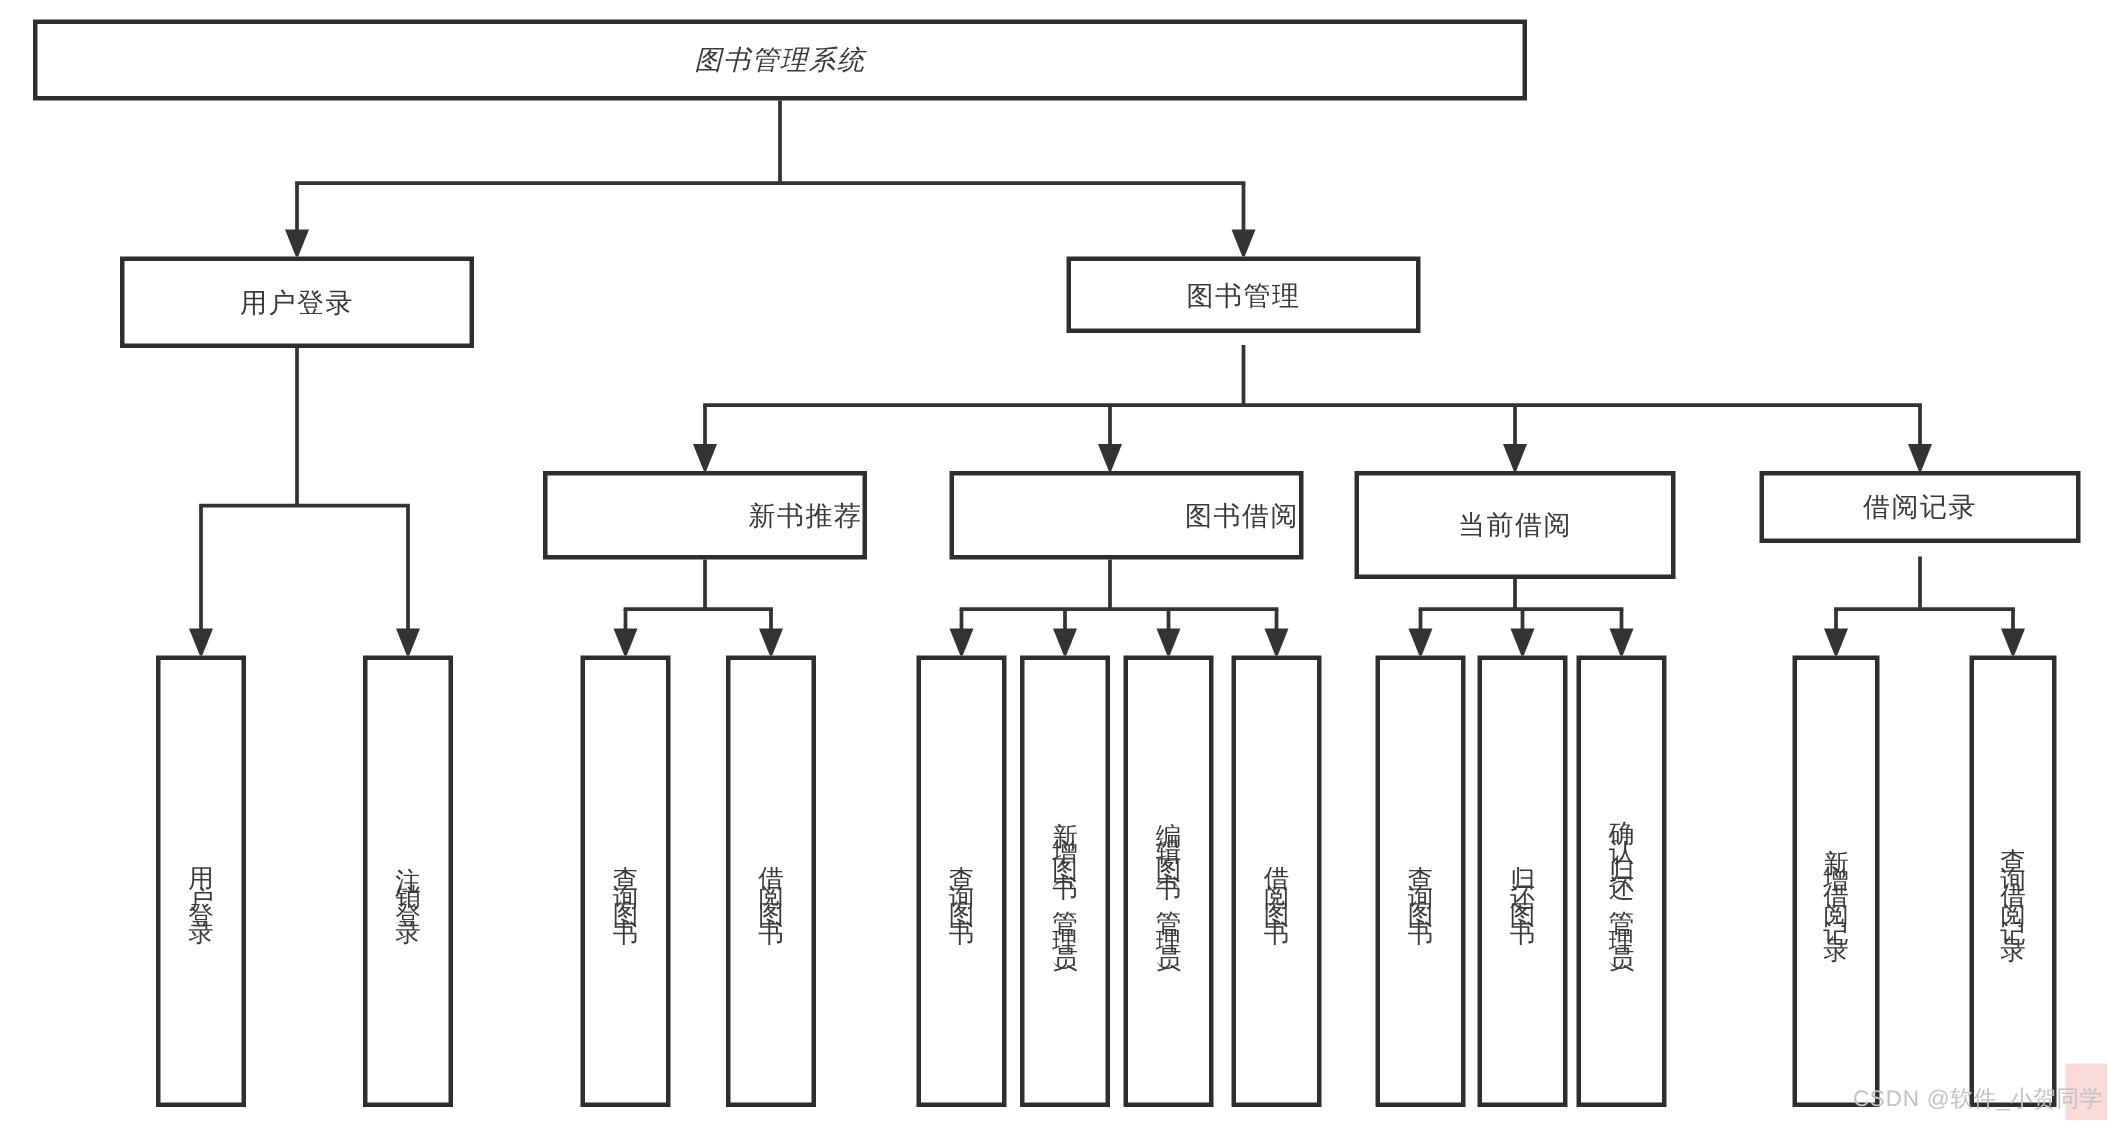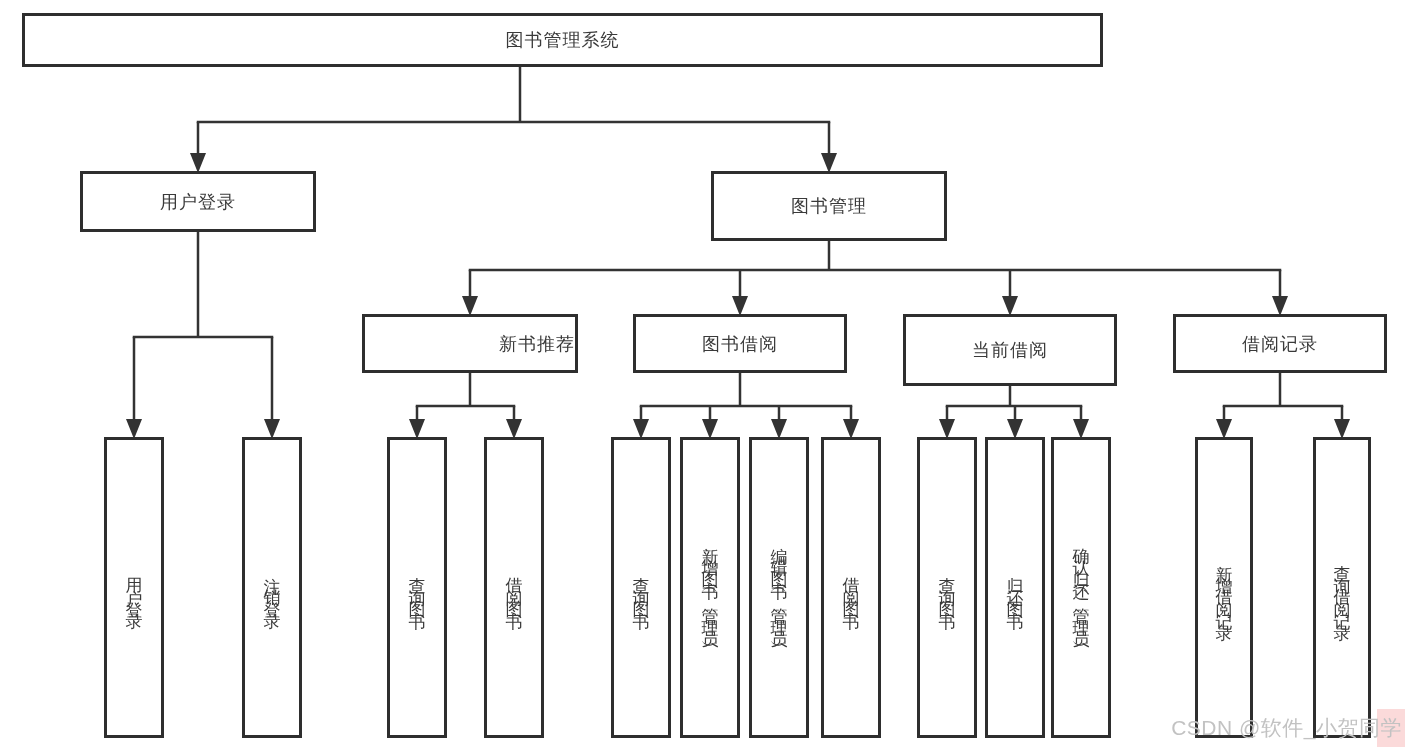--- a/index.html
+++ b/index.html
@@ -32,21 +32,21 @@
     font-size: 17px;
     line-height: 1;
     letter-spacing: 12px;
     white-space: nowrap;
   }
   .watermark {
     position: absolute;
     right: 3px;
     bottom: 5px;
     z-index: 5;
-    font-size: 21px;
+    font-size: 15px;
     color: #c2c2c2;
     letter-spacing: 0.5px;
   }
   .pink-corner {
     position: absolute;
     right: 0;
     bottom: 0;
     width: 28px;
     height: 38px;
     background: #fbdada;
@@ -106,41 +106,41 @@
       <line x1="1081" y1="406" x2="1081" y2="423" stroke="#333333" stroke-width="2.5"></line>
       <polygon points="1073,419 1089,419 1081,439" fill="#333333"></polygon>
       <line x1="1280" y1="371" x2="1280" y2="406" stroke="#333333" stroke-width="2.5"></line>
       <line x1="1222.75" y1="406" x2="1343.25" y2="406" stroke="#333333" stroke-width="2.5"></line>
       <line x1="1224" y1="406" x2="1224" y2="423" stroke="#333333" stroke-width="2.5"></line>
       <polygon points="1216,419 1232,419 1224,439" fill="#333333"></polygon>
       <line x1="1342" y1="406" x2="1342" y2="423" stroke="#333333" stroke-width="2.5"></line>
       <polygon points="1334,419 1350,419 1342,439" fill="#333333"></polygon>
     </svg>
 
-  <div class="node h" style="left:22px; top:13px; width:1081px; height:54px;">
+  <div class="node h" style="left:22px; top:13px; width:996px; height:54px;font-style:italic;">
     <span>图书管理系统</span>
   </div>
 
   <div class="node h" style="left:80px; top:171px; width:236px; height:61px;">
     <span>用户登录</span>
   </div>
-  <div class="node h" style="left:711px; top:171px; width:236px; height:70px;">
+  <div class="node h" style="left:711px; top:171px; width:236px; height:51px;">
     <span>图书管理</span>
   </div>
 
   <div class="node h" style="left:362px; top:314px; width:216px; height:59px;justify-content:flex-end;">
     <span>新书推荐</span>
   </div>
-  <div class="node h" style="left:633px; top:314px; width:214px; height:59px;">
+  <div class="node h" style="left:633px; top:314px; width:236px; height:59px;justify-content:flex-end;">
     <span>图书借阅</span>
   </div>
   <div class="node h" style="left:903px; top:314px; width:214px; height:72px;">
     <span>当前借阅</span>
   </div>
-  <div class="node h" style="left:1173px; top:314px; width:214px; height:59px;">
+  <div class="node h" style="left:1173px; top:314px; width:214px; height:48px;">
     <span>借阅记录</span>
   </div>
 
   <div class="node" style="left:104px; top:437px; width:60px; height:301px;">
     <span class="vtext">用户登录</span>
   </div>
   <div class="node" style="left:242px; top:437px; width:60px; height:301px;">
     <span class="vtext">注销登录</span>
   </div>
 

